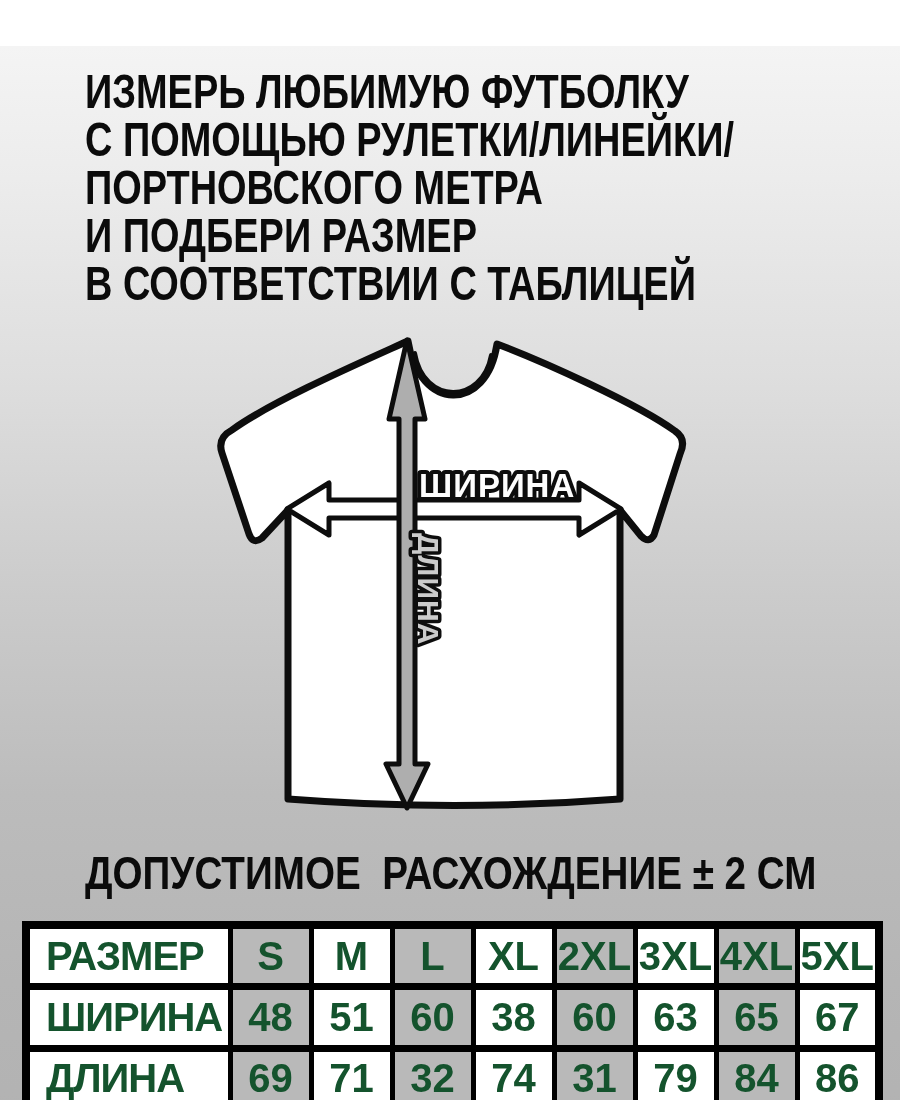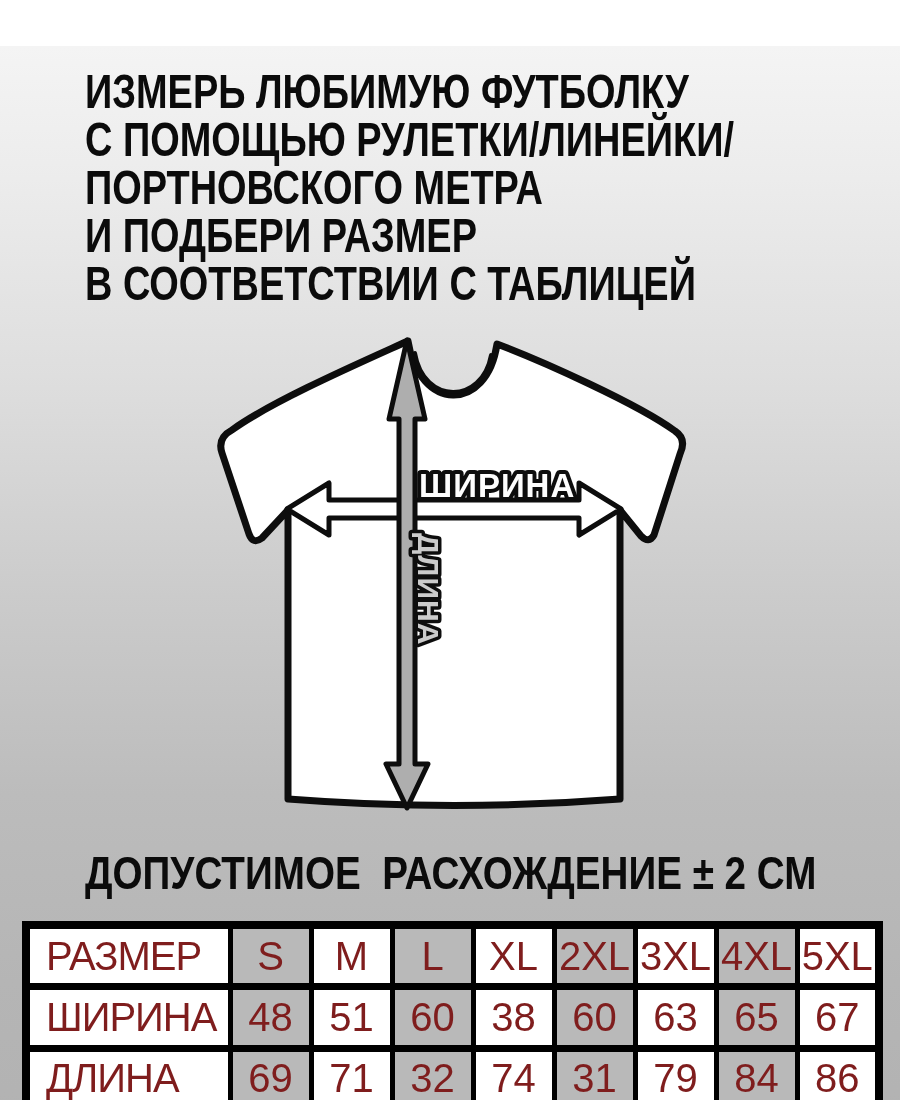--- a/index.html
+++ b/index.html
@@ -27,21 +27,21 @@
   .svg-label{font-family:"Liberation Sans","DejaVu Sans",sans-serif;font-weight:bold;}
   
   .size-table{
     position:absolute;left:22px;top:875px;
     border-collapse:collapse;table-layout:fixed;width:856px;height:193px;
     background:#ffffff;
   }
   .size-table td{
     border-left:5px solid #000;border-right:5px solid #000;
     border-top:7px solid #000;border-bottom:7px solid #000;
-    font-weight:normal;font-size:40px;color:#7f1d1d;
+    font-weight:bold;font-size:40px;color:#14532d;
     text-align:center;vertical-align:middle;height:54px;
     padding:0;overflow:hidden;background:#ffffff;
   }
   .size-table{border:8px solid #000;}
   .size-table td.rowlabel{text-align:left;padding-left:16px;letter-spacing:-1px;}
   .size-table td.g{background:#b9b9b9;}
 </style>
 </head>
 <body>
 

